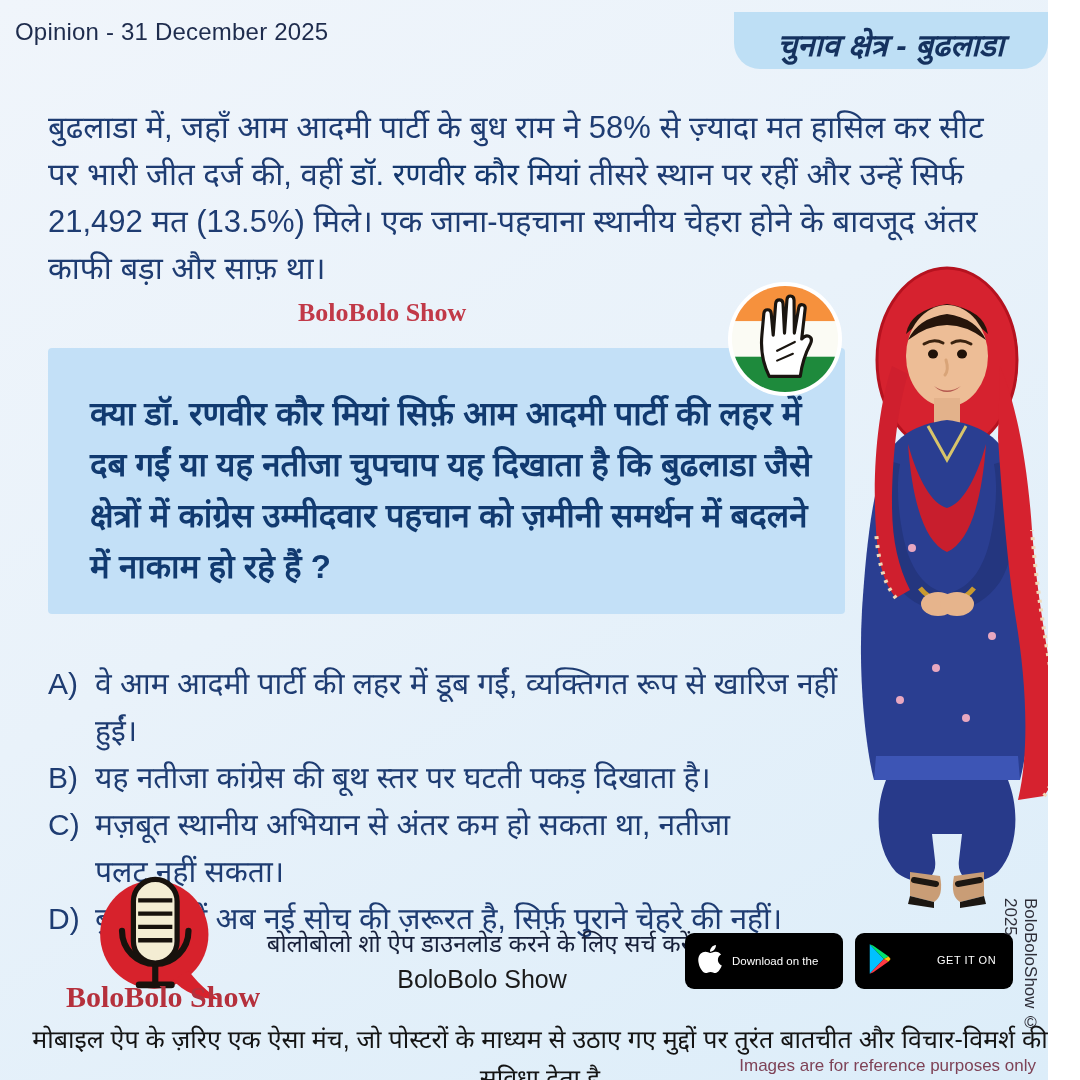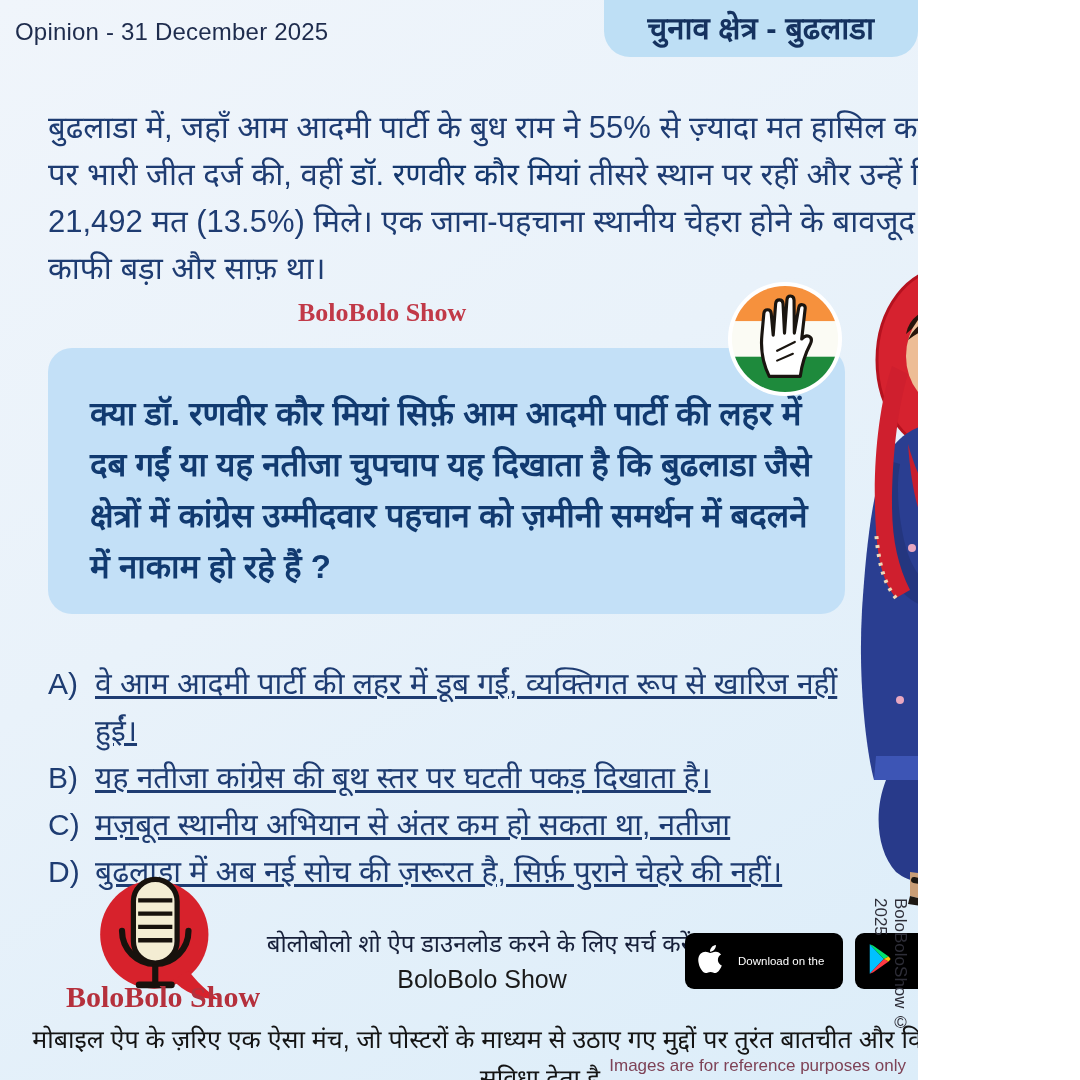--- a/index.html
+++ b/index.html
@@ -1,88 +1,88 @@
 <!DOCTYPE html>
 <html><head>
 <meta charset="utf-8">
 <style>
   * { margin:0; padding:0; box-sizing:border-box; }
   html,body { width:1080px; height:1080px; }
   body { font-family:"Liberation Sans", sans-serif; }
   .page {
-    position:relative; width:918px; height:1080px; overflow:hidden;
+    position:relative; width:1048px; height:1080px; overflow:hidden;
     background: linear-gradient(150deg, #f0f5fb 0%, #e9f2fa 45%, #dcedf9 100%);
   }
 
   
   .date-label {
     position:absolute; left:15px; top:18px;
     font-size:24px; color:#1e2c4d; letter-spacing:0.2px;
   }
   .badge {
-    position:absolute; right:0; top:0; height:57px;
+    position:absolute; right:0; top:12px; height:57px;
     background:#bedff5; border-radius:0 0 26px 26px;
-    display:flex; align-items:center; padding:0 44px 4px 44px;
-    font-size:31px; font-weight:700; color:#15325f;
+    display:flex; align-items:flex-end; padding:0 44px 4px 44px;
+    font-size:31px; font-weight:700; color:#15325f;font-style:italic;
   }
 
   
   .intro {
     position:absolute; left:48px; top:104px; width:955px;
     font-size:31px; line-height:47px; color:#1e3c72;
   }
   .intro b { font-weight:400; color:#14386e; }
 
   
   .brand-small {
     position:absolute; left:298px; top:298px; width:180px;
     font-family:"Liberation Serif", serif; font-weight:700;
     font-size:26px; color:#c13948;
   }
 
   
   .question-box {
     position:absolute; left:48px; top:348px; width:797px; height:266px;
-    background:#c3e0f7; border-radius:24px;
+    background:#c3e0f7; border-radius:4px;
   }
   .question-text {
     padding:40px 30px 0 42px;
     font-size:33px; font-weight:700; line-height:51px; color:#113a70;
   }
 
   
   .party-logo { position:absolute; left:726px; top:280px; width:118px; height:118px; }
 
   
   .person { position:absolute; left:816px; top:248px; width:264px; height:662px; }
 
   
   .options { position:absolute; left:48px; top:660px; width:830px; }
   .option { display:flex; font-size:30px; color:#1e3c72; line-height:47px; }
   .option .opt-label { flex:none; width:47px; }
-  .option .opt-text span { display:block;text-decoration:underline; }
+  .option .opt-text span { display:block; }
 
   
   .logo-mic { position:absolute; left:84px; top:872px; width:152px; height:146px; }
   .brand-footer {
     position:absolute; left:48px; top:980px; width:230px; text-align:center;
     font-family:"Liberation Serif", serif; font-weight:700;
     font-size:30px; color:#b5303c;
   }
   .search-block { position:absolute; left:262px; top:928px; width:440px; text-align:center; }
   .search-line1 { font-size:24px; color:#17203a; line-height:32px; }
   .search-line2 { font-size:25px; color:#1a1a1a; line-height:34px; margin-top:2px; }
 
   .store-badge {
     position:absolute; top:933px; height:56px; width:158px;
     background:#000; border-radius:9px; color:#fff;
     display:flex; align-items:center; padding:0 10px 0 12px; gap:9px;
     cursor:pointer;
   }
-  .store-badge .txt { display:flex; flex-direction:row; line-height:1.05;margin-left:6px; }
+  .store-badge .txt { display:flex; flex-direction:row; line-height:1.05; }
   .appstore { left:685px; }
   .gplay { left:855px;gap:44px; }
   .store-small { font-size:11.5px; }
   .store-small.caps { font-size:11px; letter-spacing:0.5px; }
   .store-big { font-size:24px; font-weight:600; letter-spacing:0.2px; }
 
   .bottom-desc {
     position:absolute; left:0; top:1020px; width:1080px; text-align:center;
     font-size:25px; color:#141414; line-height:39px;
   }
@@ -100,21 +100,21 @@
 </head>
 <body>
 
 <div class="page">
 
   <div class="date-label">Opinion - 31 December 2025</div>
   <div class="badge">
     <span>चुनाव क्षेत्र - बुढलाडा</span>
   </div>
 
-  <p class="intro"><span>बुढलाडा में, जहाँ आम आदमी पार्टी के बुध राम ने 55% से ज़्यादा मत हासिल कर सीट पर भारी जीत दर्ज की, वहीं </span><b>डॉ. रणवीर कौर मियां</b><span> तीसरे स्थान पर रहीं और उन्हें सिर्फ 21,492 मत (13.5%) मिले। एक जाना-पहचाना स्थानीय चेहरा होने के बावजूद अंतर काफी बड़ा और साफ़ था।</span></p>
+  <p class="intro"><span>बुढलाडा में, जहाँ आम आदमी पार्टी के बुध राम ने 58% से ज़्यादा मत हासिल कर सीट पर भारी जीत दर्ज की, वहीं </span><b>डॉ. रणवीर कौर मियां</b><span> तीसरे स्थान पर रहीं और उन्हें सिर्फ 21,492 मत (13.5%) मिले। एक जाना-पहचाना स्थानीय चेहरा होने के बावजूद अंतर काफी बड़ा और साफ़ था।</span></p>
 
   <div class="brand-small">BoloBolo Show</div>
 
   <div class="question-box">
     <div class="question-text">क्या डॉ. रणवीर कौर मियां सिर्फ़ आम आदमी पार्टी की लहर में दब गईं या यह नतीजा चुपचाप यह दिखाता है कि बुढलाडा जैसे क्षेत्रों में कांग्रेस उम्मीदवार पहचान को ज़मीनी समर्थन में बदलने में नाकाम हो रहे हैं ?</div>
   </div>
 
   <div class="party-logo">
     <svg viewBox="0 0 120 120" width="118" height="118">
       <circle cx="60" cy="60" r="58" fill="#ffffff"></circle>
@@ -196,20 +196,21 @@
     <div class="option">
       <span class="opt-label">B)</span>
       <span class="opt-text">
           <span>यह नतीजा कांग्रेस की बूथ स्तर पर घटती पकड़ दिखाता है।</span>
         </span>
     </div>
     <div class="option">
       <span class="opt-label">C)</span>
       <span class="opt-text">
         <span>मज़बूत स्थानीय अभियान से अंतर कम हो सकता था, नतीजा</span>
+        <span>पलट नहीं सकता।</span>
       </span>
     </div>
     <div class="option">
       <span class="opt-label">D)</span>
       <span class="opt-text">
           <span>बुढलाडा में अब नई सोच की ज़रूरत है, सिर्फ़ पुराने चेहरे की नहीं।</span>
         </span>
     </div>
   </div>
 

